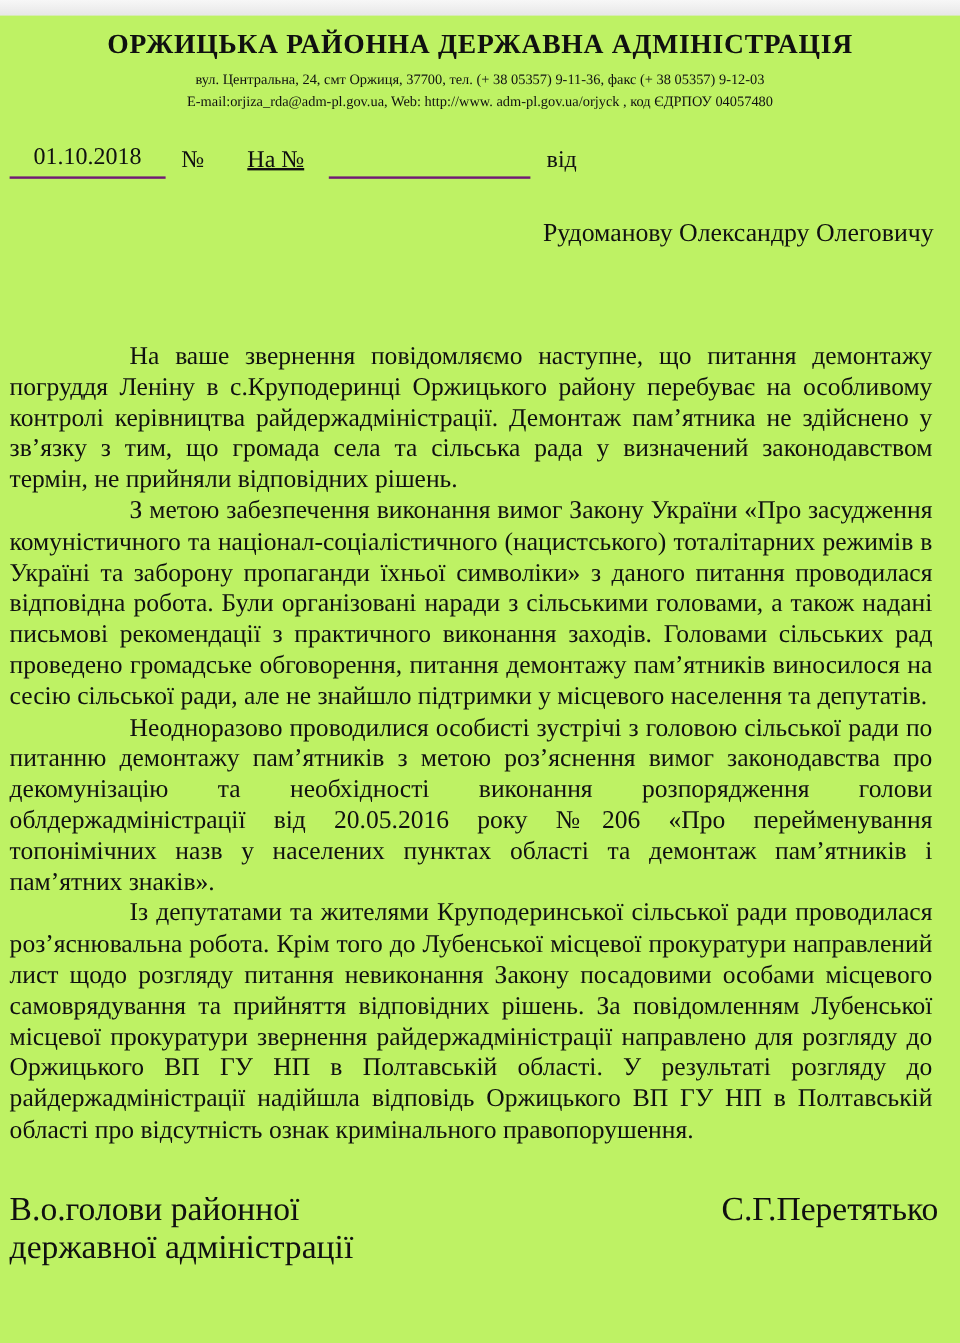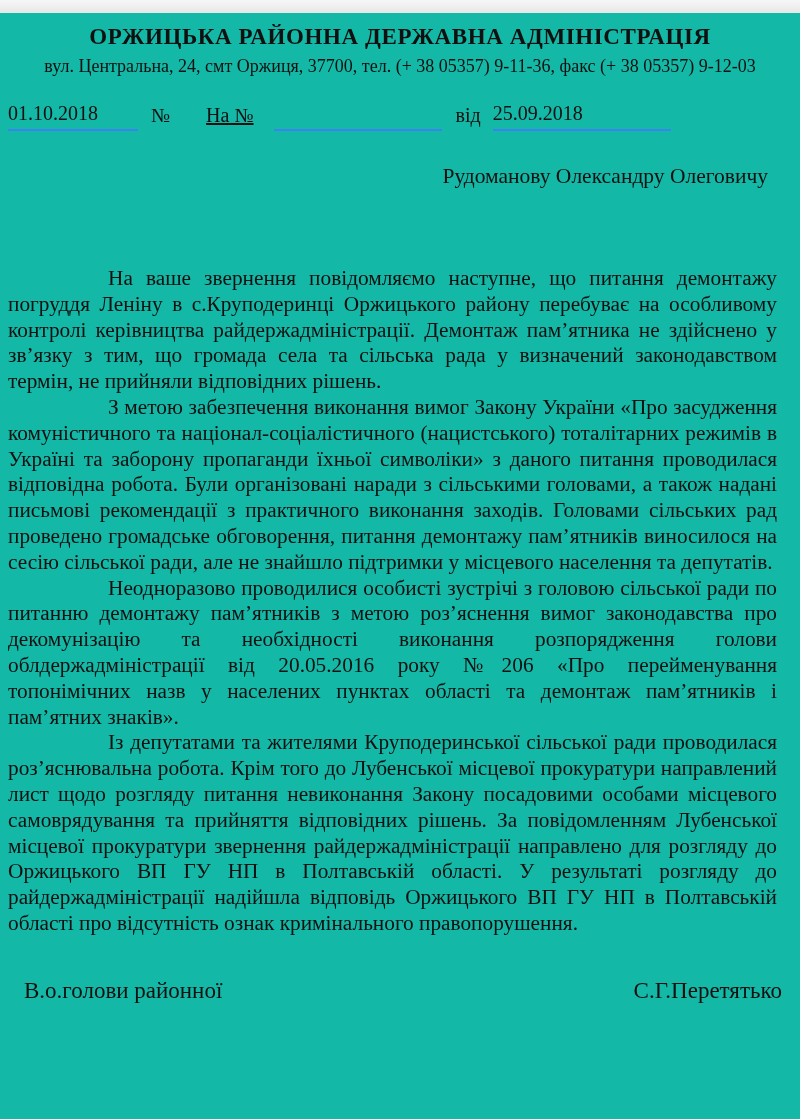--- a/index.html
+++ b/index.html
@@ -1,20 +1,20 @@
 <!DOCTYPE html>
 <html><head>
 <meta charset="utf-8">
 <style>
   html, body { margin: 0; padding: 0; background: #ffffff; }
   .page {
     position: relative;
     width: 800px;
     height: 1119px;
-    background: #14b8a6;
+    background: #bef264;
     color: #101010;
     font-family: "Liberation Serif", serif;
     overflow: hidden;
     box-sizing: border-box;
   }
   .scan-top-strip {
     position: absolute;
     top: 0; left: 0; right: 0;
     height: 13px;
     background: linear-gradient(#f7f7f7, #e7e7e7);
@@ -25,103 +25,105 @@
     margin-top: 22px;
     text-align: center;
   }
   .org-name {
     font-weight: bold;
     font-size: 23px;
     line-height: 30px;
     letter-spacing: 0.6px;
   }
   .org-address {
-    font-size: 18px;
+    font-size: 12px;
     line-height: 18px;
   }
   .org-address.first { margin-top: 5px; }
 
   .ref-line {
     display: flex;
     align-items: flex-end;
     margin: 27px 8px 0 8px;
     font-size: 20px;
     white-space: nowrap;
   }
   .ref-field {
     display: inline-block;
-    border-bottom: 2px solid #3b82f6;
+    border-bottom: 2px solid #701a75;
+    text-align: center;
     padding-bottom: 4px;
     box-sizing: border-box;
   }
   .ref-field.f-date1 { width: 130px; }
   .ref-field.f-num   { width: 145px; }
   .ref-field.f-empty { width: 168px; }
   .ref-field.f-date2 { width: 178px; }
   .ref-label { padding-bottom: 4px; }
   .ref-label.l-num   { margin: 0 12px 0 13px; }
   .ref-label.l-na    { margin: 0 20px 0 24px; text-decoration: underline; }
   .ref-label.l-vid   { margin: 0 12px 0 14px; }
 
   .addressee {
     margin-top: 33px;
-    padding-right: 32px;
+    padding-right: 22px;
     text-align: right;
     font-size: 21.5px;
   }
 
   .body-block {
     margin: 77px 23px 0 8px;
   }
   .body-block p {
     margin: 0;
     font-size: 21.3px;
     line-height: 25.8px;
     text-align: justify;
     text-indent: 100px;
   }
 
   .signature {
     display: flex;
     justify-content: space-between;
     align-items: flex-start;
-    margin: 38px 18px 0 24px;
-    font-size: 23px;
+    margin: 38px 18px 0 8px;
+    font-size: 28px;
     line-height: 31px;
   }
   .sig-name { padding-top: 0; }
 </style>
 </head>
 <body>
 
 <div class="page">
   <div class="scan-top-strip"></div>
 
   <header class="letterhead scanned">
     <div class="org-name">ОРЖИЦЬКА РАЙОННА ДЕРЖАВНА АДМІНІСТРАЦІЯ</div>
     <div class="org-address first">вул. Центральна, 24, смт Оржиця, 37700, тел.  (+ 38 05357) 9-11-36, факс (+ 38 05357) 9-12-03</div>
+    <div class="org-address">E-mail:orjiza_rda@adm-pl.gov.ua, Web: http://www. adm-pl.gov.ua/orjyck , код ЄДРПОУ 04057480</div>
   </header>
 
   <div class="ref-line scanned">
     <span class="ref-field f-date1">01.10.2018</span>
     <span class="ref-label l-num">№</span>
     <span class="ref-label l-na">На №</span>
     <span class="ref-field f-empty"></span>
     <span class="ref-label l-vid">від</span>
-    <span class="ref-field f-date2">25.09.2018</span>
   </div>
 
   <div class="addressee scanned">Рудоманову Олександру Олеговичу</div>
 
   <main class="body-block scanned">
     <p>На ваше звернення повідомляємо наступне, що питання демонтажу погруддя Леніну в с.Круподеринці Оржицького району перебуває на особливому контролі керівництва райдержадміністрації. Демонтаж пам’ятника не здійснено у зв’язку з тим, що громада села та сільська рада у визначений законодавством термін, не прийняли відповідних рішень.</p>
     <p>З метою забезпечення виконання вимог Закону України «Про засудження комуністичного та націонал-соціалістичного (нацистського) тоталітарних режимів в Україні та заборону пропаганди їхньої символіки» з даного питання проводилася відповідна робота. Були організовані наради з сільськими головами, а також надані письмові рекомендації з практичного виконання заходів. Головами сільських рад проведено громадське обговорення, питання демонтажу пам’ятників виносилося на сесію сільської ради, але не знайшло підтримки у місцевого населення та депутатів.</p>
     <p>Неодноразово проводилися особисті зустрічі з головою сільської ради по питанню демонтажу пам’ятників з метою роз’яснення вимог законодавства про декомунізацію та необхідності виконання розпорядження голови облдержадміністрації від 20.05.2016 року №206 «Про перейменування топонімічних назв у населених пунктах області та демонтаж пам’ятників і пам’ятних знаків».</p>
     <p>Із депутатами та жителями Круподеринської сільської ради проводилася роз’яснювальна робота. Крім того до Лубенської місцевої прокуратури направлений лист щодо розгляду питання невиконання Закону посадовими особами місцевого самоврядування та прийняття відповідних рішень. За повідомленням Лубенської місцевої прокуратури звернення райдержадміністрації направлено для розгляду до Оржицького ВП ГУ НП в Полтавській області. У результаті розгляду до райдержадміністрації надійшла відповідь Оржицького ВП ГУ НП в Полтавській області про відсутність ознак кримінального правопорушення.</p>
   </main>
 
   <footer class="signature scanned">
     <div class="sig-position">
       <div>В.о.голови районної</div>
+      <div>державної адміністрації</div>
     </div>
     <div class="sig-name">С.Г.Перетятько</div>
   </footer>
 </div>
 
 </body></html>

